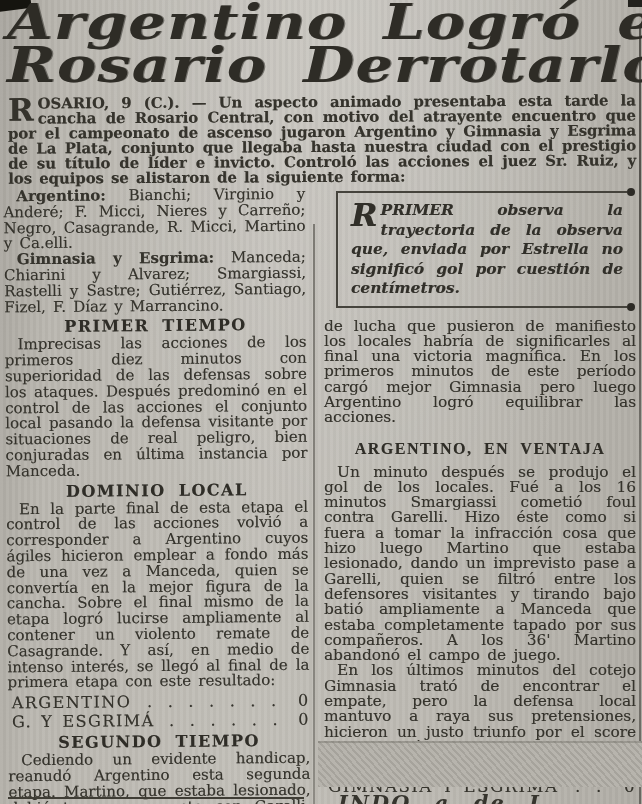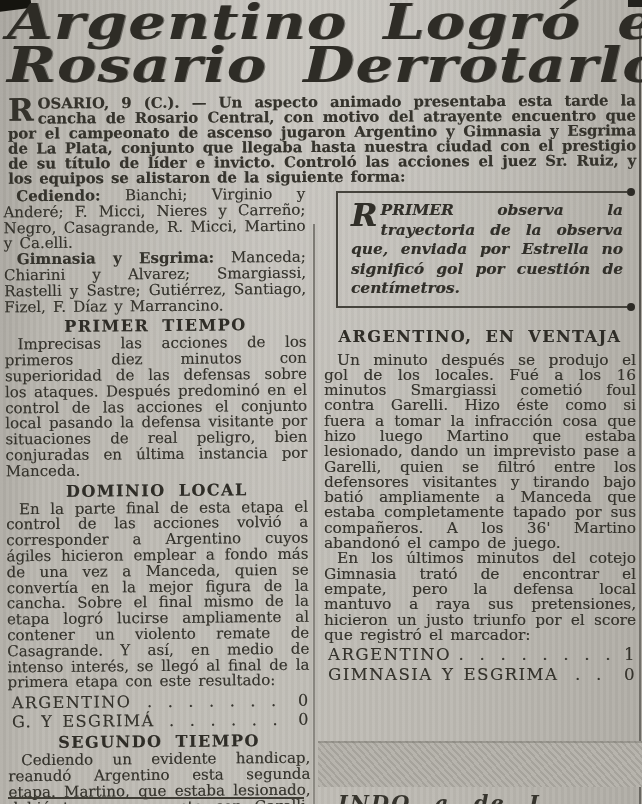--- a/index.html
+++ b/index.html
@@ -25,21 +25,21 @@
   
   .intro{position:absolute;top:94px;left:8px;width:628px;margin:0;font-size:14.8px;line-height:15px;font-weight:bold;text-align:justify;word-spacing:2px;transform:rotate(-0.3deg);text-shadow:.3px 0 0 rgba(52,50,44,.5);}
   .dropcap{float:left;font-size:31px;line-height:26px;padding:1px 4px 0 0;font-weight:bold;}
   
   .col{position:absolute;text-align:justify;text-shadow:.3px 0 0 rgba(52,50,44,.45);}
   .col-left{top:188px;left:6px;width:302px;font-size:15px;line-height:15.8px;word-spacing:2.5px;transform:rotate(-0.5deg);}
   .col-right{top:186px;left:324px;width:312px;font-size:15.3px;line-height:15.3px;word-spacing:2.5px;}
   .p{margin:0;}
   .ind{text-indent:13px;}
   .sec{margin:3px 0 1px;text-align:center;font-weight:bold;font-size:16px;letter-spacing:1.5px;word-spacing:6px;line-height:18px;color:#2f2d27;}
-  .sec-r{margin:20px 0 7px;}
+  .sec-r{margin:14px 0 7px;font-family:Liberation Serif, serif;}
   .lineup b{font-weight:bold;}
   
   .score{margin:2px 0 0 4px;}
   .srow{display:flex;align-items:baseline;font-size:16px;line-height:19px;letter-spacing:1.5px;white-space:nowrap;}
   .steam{flex:none;}
   .sdots{flex:1;overflow:hidden;text-align:center;letter-spacing:4px;}
   .sval{flex:none;width:14px;text-align:right;}
   .score-r .srow{font-size:16.5px;line-height:20px;}
   
   .caption-box{position:relative;margin:5px 0 11px 12px;width:272px;padding:10px 8px 9px 15px;}
@@ -68,21 +68,21 @@
   <div class="right-edge"></div>
 
   <h1 class="headline">
     <span class="hl-line">Argentino Logró en</span>
     <span class="hl-line">Rosario Derrotarlo</span>
   </h1>
 
   <p class="intro"><span class="dropcap">R</span><span>OSARIO, 9 (C.). — Un aspecto animado presentaba esta tarde la cancha de Rosario Central, con motivo del atrayente encuentro que por el campeonato de ascenso jugaron Argentino y Gimnasia y Esgrima de La Plata, conjunto que llegaba hasta nuestra ciudad con el prestigio de su título de líder e invicto. Controló las acciones el juez Sr. Ruiz, y los equipos se alistaron de la siguiente forma:</span></p>
 
   <div class="col col-left">
-    <p class="p ind lineup"><b>Cediendo:</b> <span>Bianchi; Virginio y Anderé; F. Micci, Nieres y Carreño; Negro, Casagrande, R. Micci, Martino y Ca.elli.</span></p>
+    <p class="p ind lineup"><b>Argentino:</b> <span>Bianchi; Virginio y Anderé; F. Micci, Nieres y Carreño; Negro, Casagrande, R. Micci, Martino y Ca.elli.</span></p>
     <p class="p ind lineup"><b>Gimnasia y Esgrima:</b> <span>Manceda; Chiarini y Alvarez; Smargiassi, Rastelli y Sastre; Gutiérrez, Santiago, Fizel, F. Díaz y Marrancino.</span></p>
 
     <h2 class="sec">PRIMER TIEMPO</h2>
     <p class="p ind">Imprecisas las acciones de los primeros diez minutos con superioridad de las defensas sobre los ataques. Después predominó en el control de las acciones el conjunto local pasando la defensa visitante por situaciones de real peligro, bien conjuradas en última instancia por Manceda.</p>
 
     <h2 class="sec">DOMINIO LOCAL</h2>
     <p class="p ind">En la parte final de esta etapa el control de las acciones volvió a corresponder a Argentino cuyos ágiles hicieron emplear a fondo más de una vez a Manceda, quien se convertía en la mejor figura de la cancha. Sobre el final mismo de la etapa logró lucirse ampliamente al contener un violento remate de Casagrande. Y así, en medio de intenso interés, se llegó al final de la primera etapa con este resultado:</p>
 
     <div class="score">
       <div class="srow">
@@ -108,20 +108,21 @@
       <div class="box-h top">
           <span class="bullet"></span>
         </div>
       <div class="box-left"></div>
       <div class="box-h bottom">
           <span class="bullet"></span>
         </div>
       <p class="cap-text"><span class="cap-drop">R</span><b>PRIMER</b> <span>observa la trayectoria de la observa que, enviada por Estrella no significó gol por cuestión de centímetros.</span></p>
     </div>
 
+    <p class="p">de lucha que pusieron de manifiesto los locales habría de significarles al final una victoria magnífica. En los primeros minutos de este período cargó mejor Gimnasia pero luego Argentino logró equilibrar las acciones.</p>
 
     <h2 class="sec sec-r">ARGENTINO, EN VENTAJA</h2>
 
     <p class="p ind">Un minuto después se produjo el gol de los locales. Fué a los 16 minutos Smargiassi cometió foul contra Garelli. Hizo éste como si fuera a tomar la infracción cosa que hizo luego Martino que estaba lesionado, dando un imprevisto pase a Garelli, quien se filtró entre los defensores visitantes y tirando bajo batió ampliamente a Manceda que estaba completamente tapado por sus compañeros. A los 36' Martino abandonó el campo de juego.</p>
     <p class="p ind">En los últimos minutos del cotejo Gimnasia trató de encontrar el empate, pero la defensa local mantuvo a raya sus pretensiones, hicieron un justo triunfo por el score que registró el marcador:</p>
 
     <div class="score score-r">
       <div class="srow">
         <span class="steam">ARGENTINO</span>
         <span class="sdots">. . . . . . . .</span>

